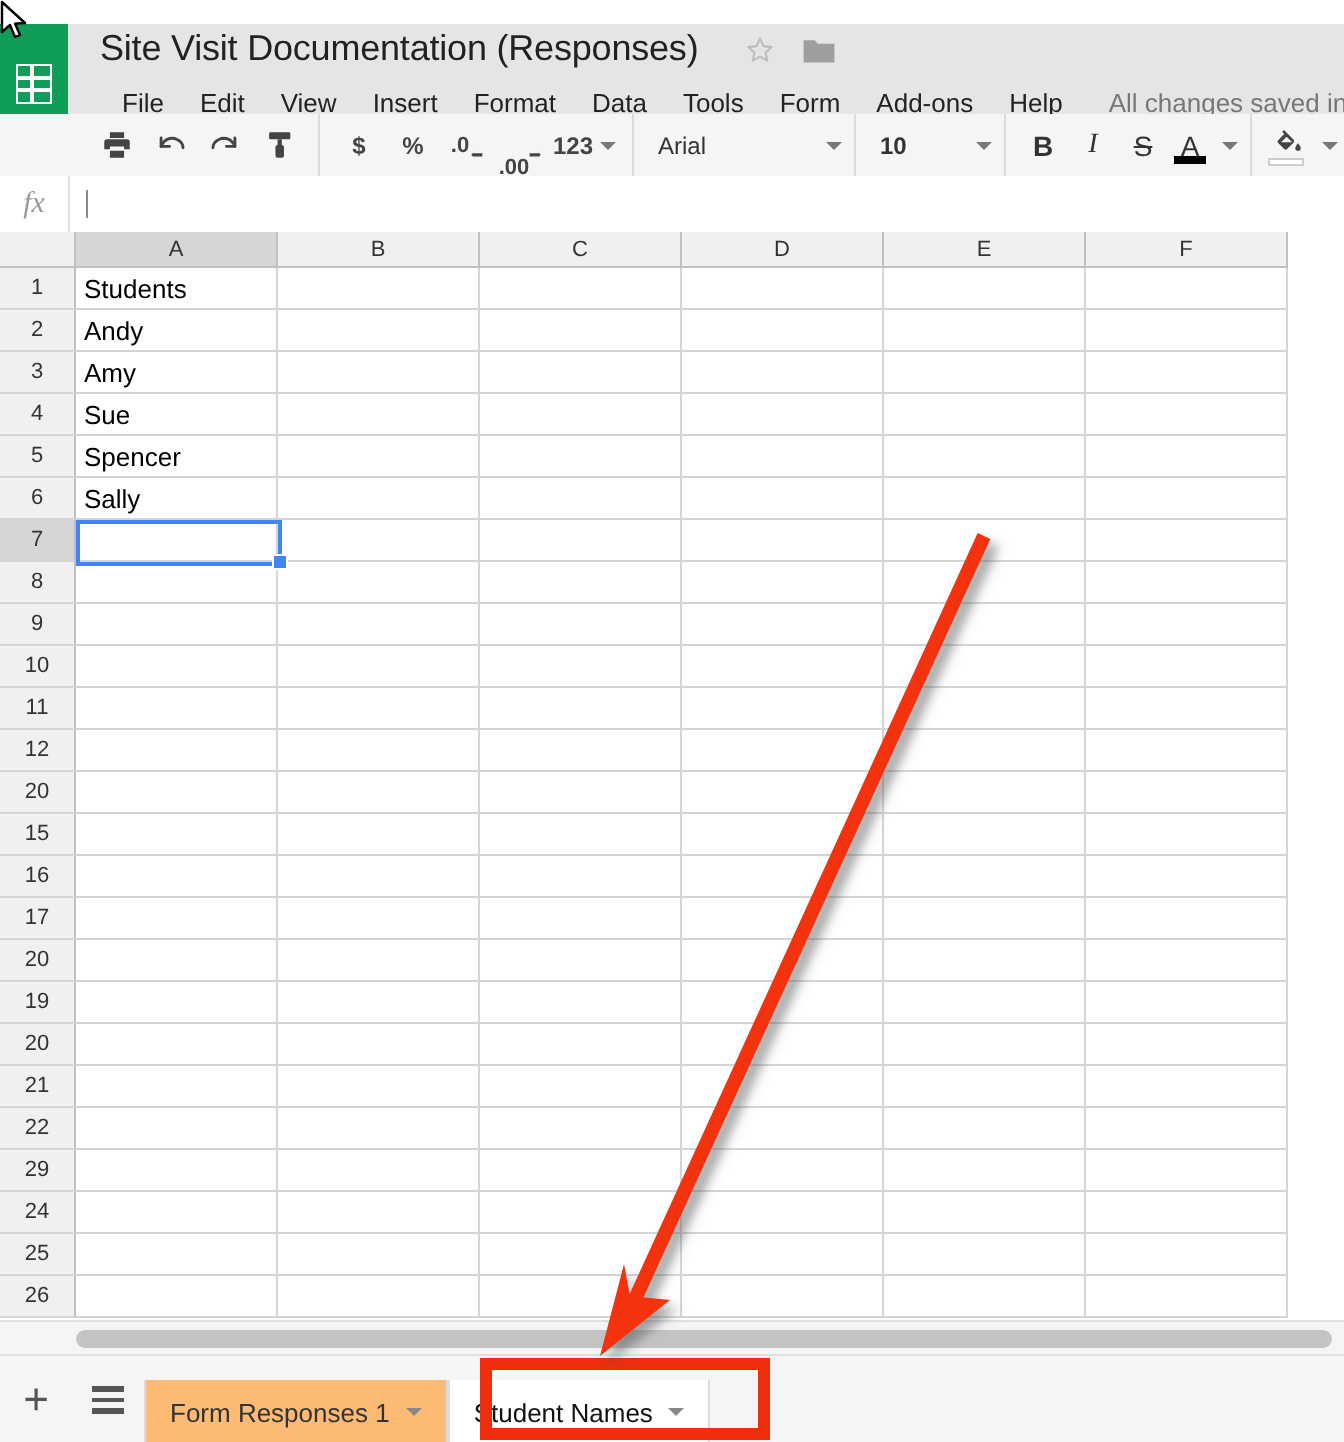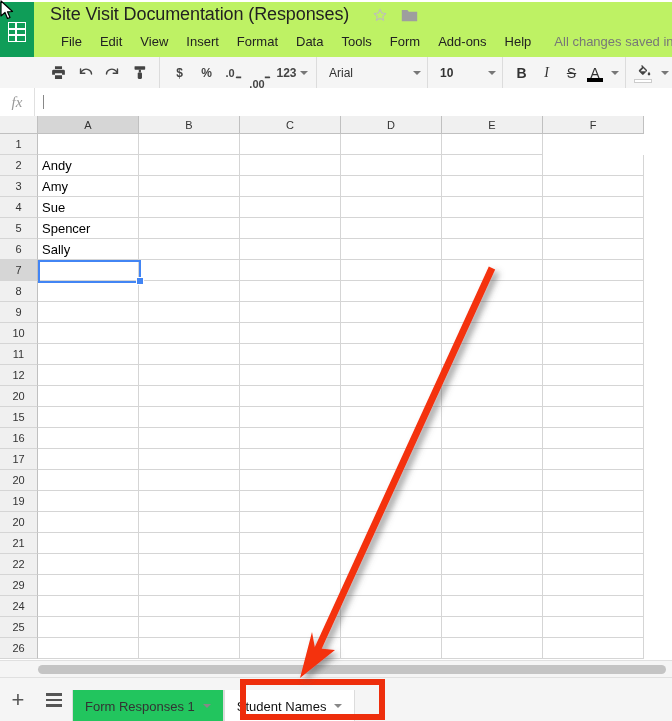--- a/index.html
+++ b/index.html
@@ -13,24 +13,24 @@
     position: relative;
     width: 672px;
     height: 721px;
     overflow: hidden;
     background: #ffffff;
   }
 
   
   .header {
     position: absolute;
-    top: 2px; left: 0;
+    top: 12px; left: 0;
     width: 672px;
     height: 57px;
-    background: #bef264;
+    background: #e5e5e5;
     border-bottom: 1px solid #e0e0e0;
   }
   .logo-box {
     position: absolute;
     left: 0; top: 0;
     width: 34px;
     height: 57px;
     background: #0f9d58;
   }
   .logo-grid {
@@ -387,21 +387,21 @@
   .sheet-tab {
     height: 32px;
     display: flex;
     align-items: center;
     padding: 0 12px;
     margin-top: 12px;
     font-size: 13px;
     color: #333333;
     border-left: 1px solid #dcdcdc;
     border-right: 1px solid #dcdcdc;
-    background: #22c55e;
+    background: #fdba74;
     white-space: nowrap;
     cursor: default;
   }
   .sheet-tab.active {
     background: #ffffff;
     color: #111111;
   }
   .tab-caret {
     width: 0; height: 0;
     border-left: 4px solid transparent;
@@ -586,20 +586,21 @@
       <div class="col-head">B</div>
       <div class="col-head">C</div>
       <div class="col-head">D</div>
       <div class="col-head">E</div>
       <div class="col-head">F</div>
     </div>
 
     <div class="rows-area" id="rows-area">
         <div class="grid-row">
           <div class="row-head">1</div>
+          <div class="cell">Students</div>
           <div class="cell"></div>
           <div class="cell"></div>
           <div class="cell"></div>
           <div class="cell"></div>
           <div class="cell"></div>
         </div>
         <div class="grid-row">
           <div class="row-head">2</div>
           <div class="cell">Andy</div>
           <div class="cell"></div>

